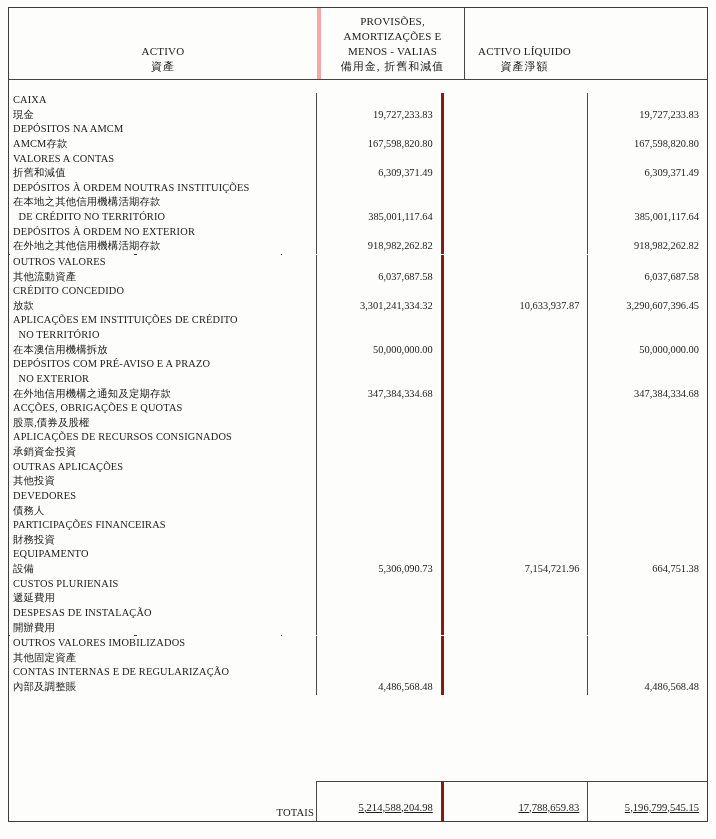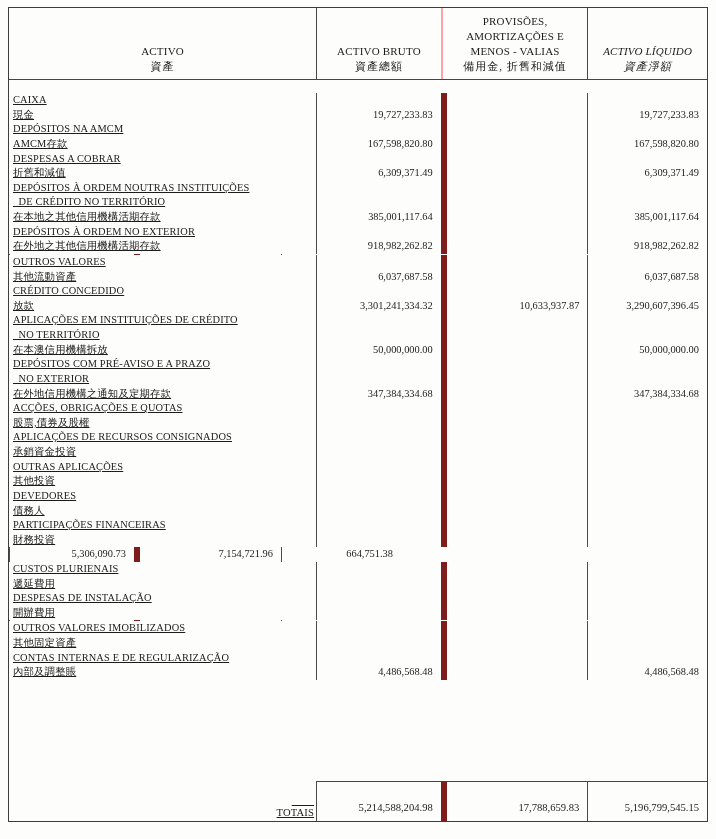--- a/index.html
+++ b/index.html
@@ -31,79 +31,75 @@
     display: flex; flex-direction: column;
     justify-content: flex-end; align-items: center;
     text-align: center;
     padding-bottom: 5px;
     font-size: 11px; line-height: 15px;
     letter-spacing: 0.2px;
   }
   .hcell .zh { letter-spacing: 1px; }
   .c1 { width: 308px; }
   .c2 { width: 125px; border-left: 1px solid #454545; }
-  .c3 { width: 147px; border-left: 2px solid #fca5a5; }
-  .c4 { width: 120px; border-left: 1px solid #454545; font-style: italic; }
+  .c3 { width: 147px; border-left: 4px solid #fca5a5; }
+  .c4 { width: 120px; border-left: 1px solid #454545; }
   
   .tbody {
     flex: 1 1 auto;
     display: flex; flex-direction: column;
     padding-top: 13px;
     box-sizing: border-box;
     overflow: hidden;
   }
   .trow { display: flex; }
   .cell { box-sizing: border-box; }
   .cell.label {
     width: 308px;
     padding-left: 4px;
     font-size: 10.4px;
     white-space: pre;
     letter-spacing: 0.15px;
-    text-decoration: underline;
   }
   .lline { line-height: 14.63px; height: 14.63px; }
   .cell.num {
     display: flex; align-items: flex-end; justify-content: flex-end;
     padding-right: 8px; padding-bottom: 1px;
     font-size: 10.4px; line-height: 13.5px;
   }
   .cell.n2 { width: 125px; border-left: 1px solid #4a4a4a; }
-  .cell.n3 { width: 147px; border-left: 6px solid #7f1d1d; }
+  .cell.n3 { width: 147px; border-left: 3px solid #7f1d1d; }
   .cell.n4 { width: 120px; border-left: 1px solid #4a4a4a; }
   
   .totals {
     height: 40px;
     box-sizing: border-box;
   }
   .totals .cell.label {
     text-align: right;
     padding-right: 2px; padding-top: 3px;
     font-size: 10.6px;
   }
   .totals .cell.num {
     border-top: 1px solid #454545;
     padding-bottom: 7px;
     font-size: 10.6px;
+    text-decoration: underline;
   }
 </style>
 </head>
 <body>
 
 <div class="sheet">
   <div class="btable">
 
     <div class="thead">
       <div class="hcell c1">
         <div class="pt">ACTIVO</div>
         <div class="zh">資產</div>
-      </div>
-      <div class="hcell c2">
-        <div class="pt">ACTIVO BRUTO</div>
-        <div class="zh">資產總額</div>
       </div>
       <div class="hcell c3">
         <div class="pt">PROVISÕES,</div>
         <div class="pt">AMORTIZAÇÕES E</div>
         <div class="pt">MENOS - VALIAS</div>
         <div class="zh">備用金, 折舊和減值</div>
       </div>
       <div class="hcell c4">
         <div class="pt">ACTIVO LÍQUIDO</div>
         <div class="zh">資產淨額</div>
@@ -117,27 +113,27 @@
           <div class="cell num n3"></div>
           <div class="cell num n4">19,727,233.83</div>
         </div>
         <div class="trow">
           <div class="cell label"><div class="lline">DEPÓSITOS NA AMCM</div><div class="lline">AMCM存款</div></div>
           <div class="cell num n2">167,598,820.80</div>
           <div class="cell num n3"></div>
           <div class="cell num n4">167,598,820.80</div>
         </div>
         <div class="trow">
-          <div class="cell label"><div class="lline">DESPESAS A COBRAR</div><div class="lline">折舊和減值</div></div>
+          <div class="cell label"><div class="lline">VALORES A CONTAS</div><div class="lline">折舊和減值</div></div>
           <div class="cell num n2">6,309,371.49</div>
           <div class="cell num n3"></div>
           <div class="cell num n4">6,309,371.49</div>
         </div>
         <div class="trow">
-          <div class="cell label"><div class="lline">DEPÓSITOS À ORDEM NOUTRAS INSTITUIÇÕES</div><div class="lline">  DE CRÉDITO NO TERRITÓRIO</div><div class="lline">在本地之其他信用機構活期存款</div></div>
+          <div class="cell label"><div class="lline">DEPÓSITOS À ORDEM NOUTRAS INSTITUIÇÕES</div><div class="lline">在本地之其他信用機構活期存款</div><div class="lline">  DE CRÉDITO NO TERRITÓRIO</div></div>
           <div class="cell num n2">385,001,117.64</div>
           <div class="cell num n3"></div>
           <div class="cell num n4">385,001,117.64</div>
         </div>
         <div class="trow">
           <div class="cell label"><div class="lline">DEPÓSITOS À ORDEM NO EXTERIOR</div><div class="lline">在外地之其他信用機構活期存款</div></div>
           <div class="cell num n2">918,982,262.82</div>
           <div class="cell num n3"></div>
           <div class="cell num n4">918,982,262.82</div>
         </div>
@@ -194,20 +190,21 @@
           <div class="cell num n3"></div>
           <div class="cell num n4"></div>
         </div>
         <div class="trow">
           <div class="cell label"><div class="lline">PARTICIPAÇÕES FINANCEIRAS</div><div class="lline">財務投資</div></div>
           <div class="cell num n2"></div>
           <div class="cell num n3"></div>
           <div class="cell num n4"></div>
         </div>
         <div class="trow">
+          <div class="cell label"><div class="lline">EQUIPAMENTO</div><div class="lline">設備</div></div>
           <div class="cell num n2">5,306,090.73</div>
           <div class="cell num n3">7,154,721.96</div>
           <div class="cell num n4">664,751.38</div>
         </div>
         <div class="trow">
           <div class="cell label"><div class="lline">CUSTOS PLURIENAIS</div><div class="lline">遞延費用</div></div>
           <div class="cell num n2"></div>
           <div class="cell num n3"></div>
           <div class="cell num n4"></div>
         </div>

